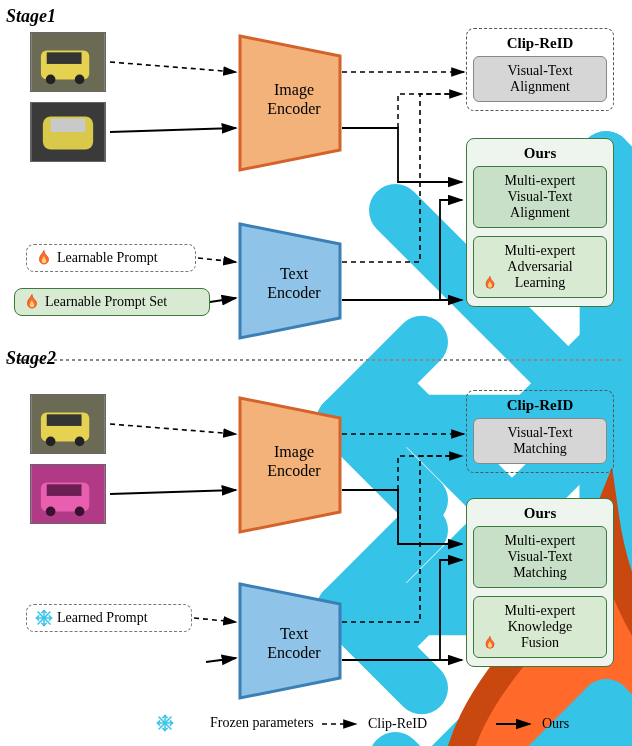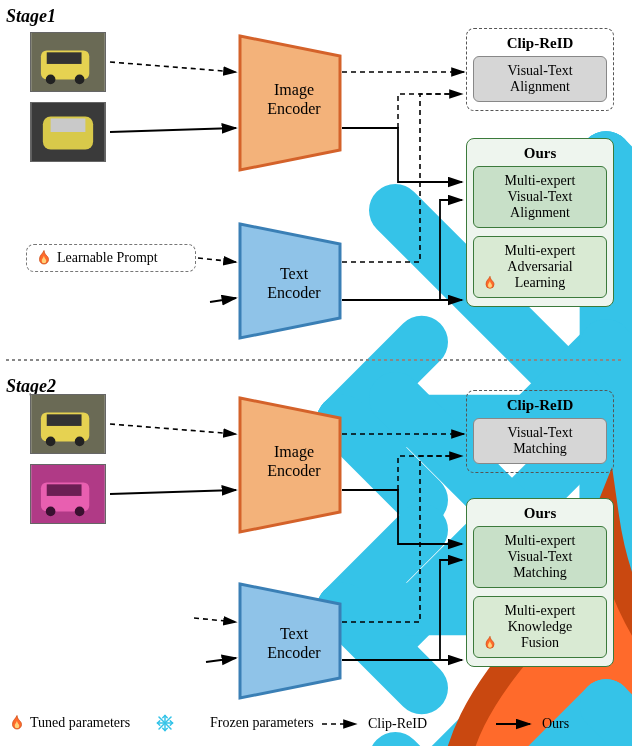--- a/index.html
+++ b/index.html
@@ -141,20 +141,26 @@
         <rect x="20" y="16" width="36" height="14" fill="#c9c9c9"></rect>
       </svg>
 </div>
 
 <div class="abs prompt-box prompt-dashed" style="left:26px; top:244px; width:170px;">
   <svg width="18" height="18">
         <use href="#flame"></use>
       </svg>
   <span>Learnable Prompt</span>
 </div>
+<div class="abs prompt-box prompt-solid" style="left:14px; top:288px; width:196px;">
+  <svg width="18" height="18">
+        <use href="#flame"></use>
+      </svg>
+  <span>Learnable Prompt Set</span>
+</div>
 
 <div class="abs enc-label" style="left:258px; top:80px; width:72px; white-space:pre-line;">Image
 Encoder</div>
 <div class="abs enc-label" style="left:258px; top:264px; width:72px; white-space:pre-line;">Text
 Encoder</div>
 
 <div class="abs rb-dashed-outer" style="left:466px; top:28px; width:148px;">
   <div class="outer-title">Clip-ReID</div>
   <div class="result-box rb-gray" style="height:46px; white-space:pre-line;">Visual-Text
 Alignment</div>
@@ -168,41 +174,47 @@
   <div class="result-box rb-green" style="height:62px; white-space:pre-line; position:relative;">
     <span style="white-space:pre-line;">Multi-expert
 Adversarial
 Learning</span>
     <svg width="16" height="16" style="position:absolute; left:8px; bottom:6px;">
           <use href="#flame"></use>
         </svg>
   </div>
 </div>
 
-<div class="abs stage-label" style="left:6px; top:376px;">Stage2</div>
+<div class="abs stage-label" style="left:6px; top:348px;">Stage2</div>
 
 <div class="abs img-slot" style="left:30px; top:394px;">
   <svg class="car" viewBox="0 0 76 60">
         <rect width="76" height="60" fill="#6a6a55"></rect>
         <rect x="10" y="18" width="50" height="30" rx="6" fill="#e6d251"></rect>
         <rect x="16" y="20" width="36" height="12" fill="#333"></rect>
         <circle cx="20" cy="48" r="5" fill="#222"></circle>
         <circle cx="50" cy="48" r="5" fill="#222"></circle>
       </svg>
 </div>
 <div class="abs img-slot" style="left:30px; top:464px;">
   <svg class="car" viewBox="0 0 76 60">
         <rect width="76" height="60" fill="#b03a86"></rect>
         <rect x="10" y="18" width="50" height="30" rx="6" fill="#e85fb0"></rect>
         <rect x="16" y="20" width="36" height="12" fill="#6b1f54"></rect>
         <circle cx="20" cy="48" r="5" fill="#3a1030"></circle>
         <circle cx="50" cy="48" r="5" fill="#3a1030"></circle>
       </svg>
 </div>
 
+<div class="abs prompt-box prompt-dashed" style="left:26px; top:604px; width:166px;">
+  <svg width="18" height="18">
+        <use href="#snow"></use>
+      </svg>
+  <span>Learned Prompt</span>
+</div>
 
 <div class="abs enc-label" style="left:258px; top:442px; width:72px; white-space:pre-line;">Image
 Encoder</div>
 <div class="abs enc-label" style="left:258px; top:624px; width:72px; white-space:pre-line;">Text
 Encoder</div>
 
 <div class="abs rb-dashed-outer" style="left:466px; top:390px; width:148px;">
   <div class="outer-title">Clip-ReID</div>
   <div class="result-box rb-gray" style="height:46px; white-space:pre-line;">Visual-Text
 Matching</div>
@@ -216,26 +228,20 @@
   <div class="result-box rb-green" style="height:62px; white-space:pre-line; position:relative;">
     <span style="white-space:pre-line;">Multi-expert
 Knowledge
 Fusion</span>
     <svg width="16" height="16" style="position:absolute; left:8px; bottom:6px;">
           <use href="#flame"></use>
         </svg>
   </div>
 </div>
 
-<div class="abs legend" style="left:8px; top:714px;">
-  <svg width="18" height="18">
-        <use href="#flame"></use>
-      </svg>
-  <span>Tuned parameters</span>
-</div>
 <div class="abs legend" style="left:156px; top:714px;gap:36px;">
   <svg width="18" height="18">
         <use href="#snow"></use>
       </svg>
   <span>Frozen parameters</span>
 </div>
 <div class="abs legend" style="left:320px; top:716px;">
   <svg width="44" height="14">
         <line x1="2" y1="7" x2="36" y2="7" stroke="#000" stroke-width="1.6" stroke-dasharray="5,4" marker-end="url(#arrow)"></line>
       </svg>

